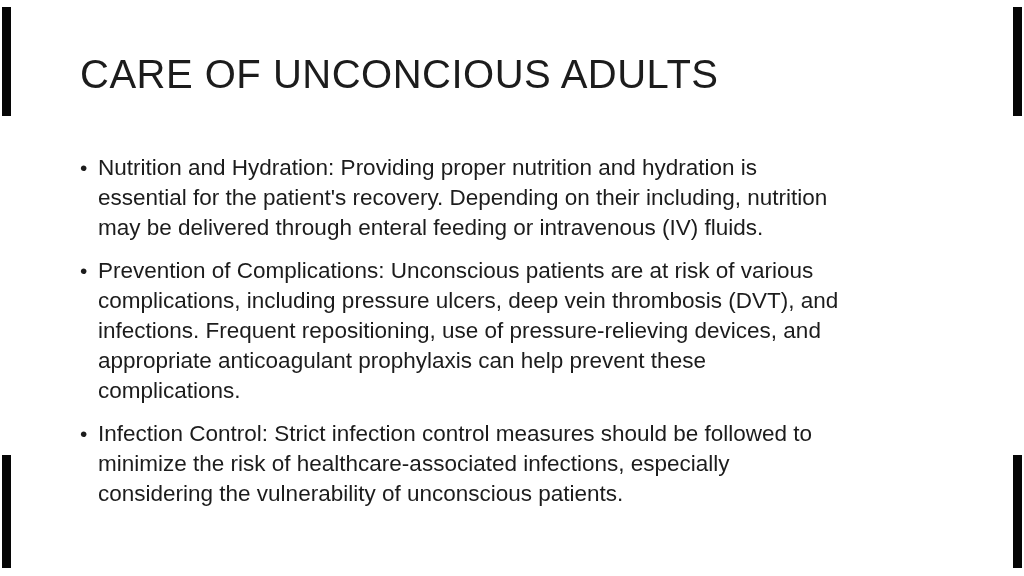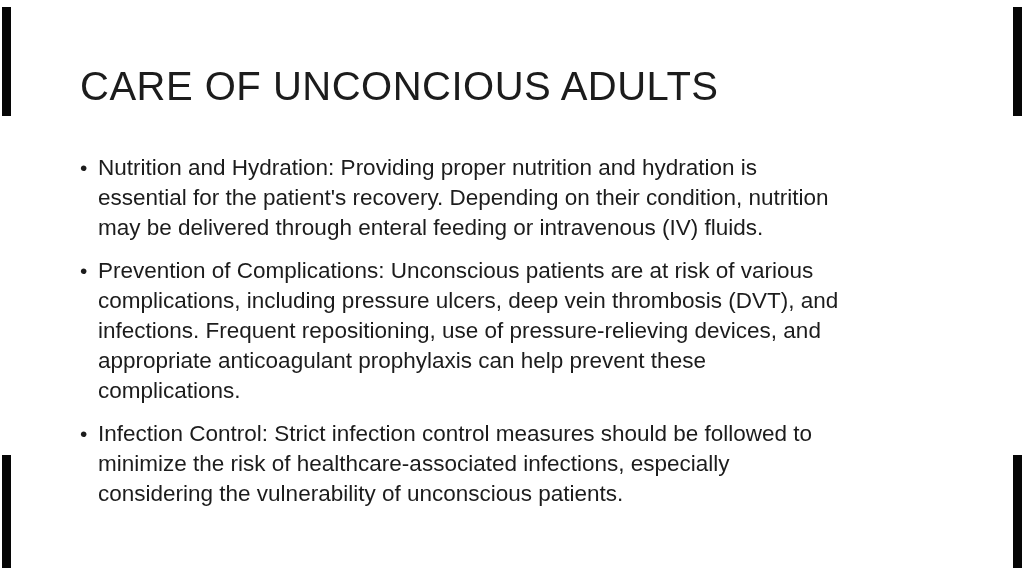--- a/index.html
+++ b/index.html
@@ -26,21 +26,21 @@
     width:9px;
     background:var(--edge);
   }
   #bar-tl{left:2px;top:7px;height:109px;}
   #bar-bl{left:2px;top:455px;height:113px;}
   #bar-tr{left:1013px;top:7px;height:109px;}
   #bar-br{left:1013px;top:455px;height:113px;}
 
   .title{
     position:absolute;
-    left:80px;top:60px;
+    left:80px;top:48px;
     margin:0;
     font-size:40px;
     font-weight:300;
     letter-spacing:0.5px;
     line-height:52px;
     color:var(--text);
     white-space:nowrap;
   }
   .bullets{
     position:absolute;
@@ -77,21 +77,21 @@
   <div class="edge-bar" id="bar-bl"></div>
   <div class="edge-bar" id="bar-tr"></div>
   <div class="edge-bar" id="bar-br"></div>
 
   <h1 class="title">CARE OF UNCONCIOUS ADULTS</h1>
 
   <ul class="bullets" id="bullet-list">
       <li>
         <span class="marker">•</span>
         <span class="text">Nutrition and Hydration: Providing proper nutrition and hydration is
-essential for the patient's recovery. Depending on their condition, nutrition
+essential for the patient's recovery. Depending on their including, nutrition
 may be delivered through enteral feeding or intravenous (IV) fluids.</span>
       </li>
       <li>
         <span class="marker">•</span>
         <span class="text">Prevention of Complications: Unconscious patients are at risk of various
 complications, including pressure ulcers, deep vein thrombosis (DVT), and
 infections. Frequent repositioning, use of pressure-relieving devices, and
 appropriate anticoagulant prophylaxis can help prevent these
 complications.</span>
       </li>

